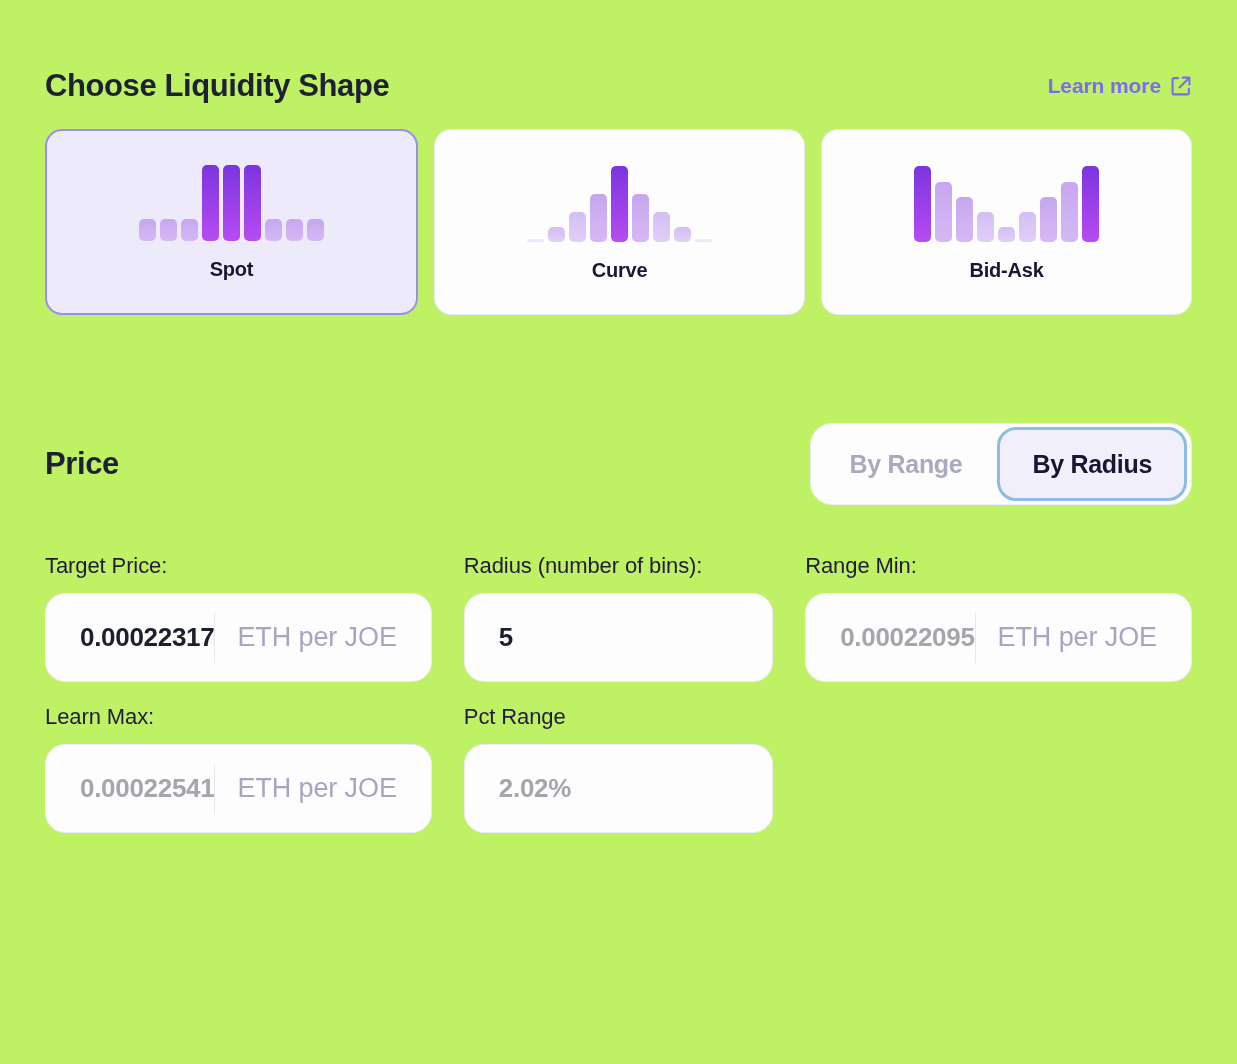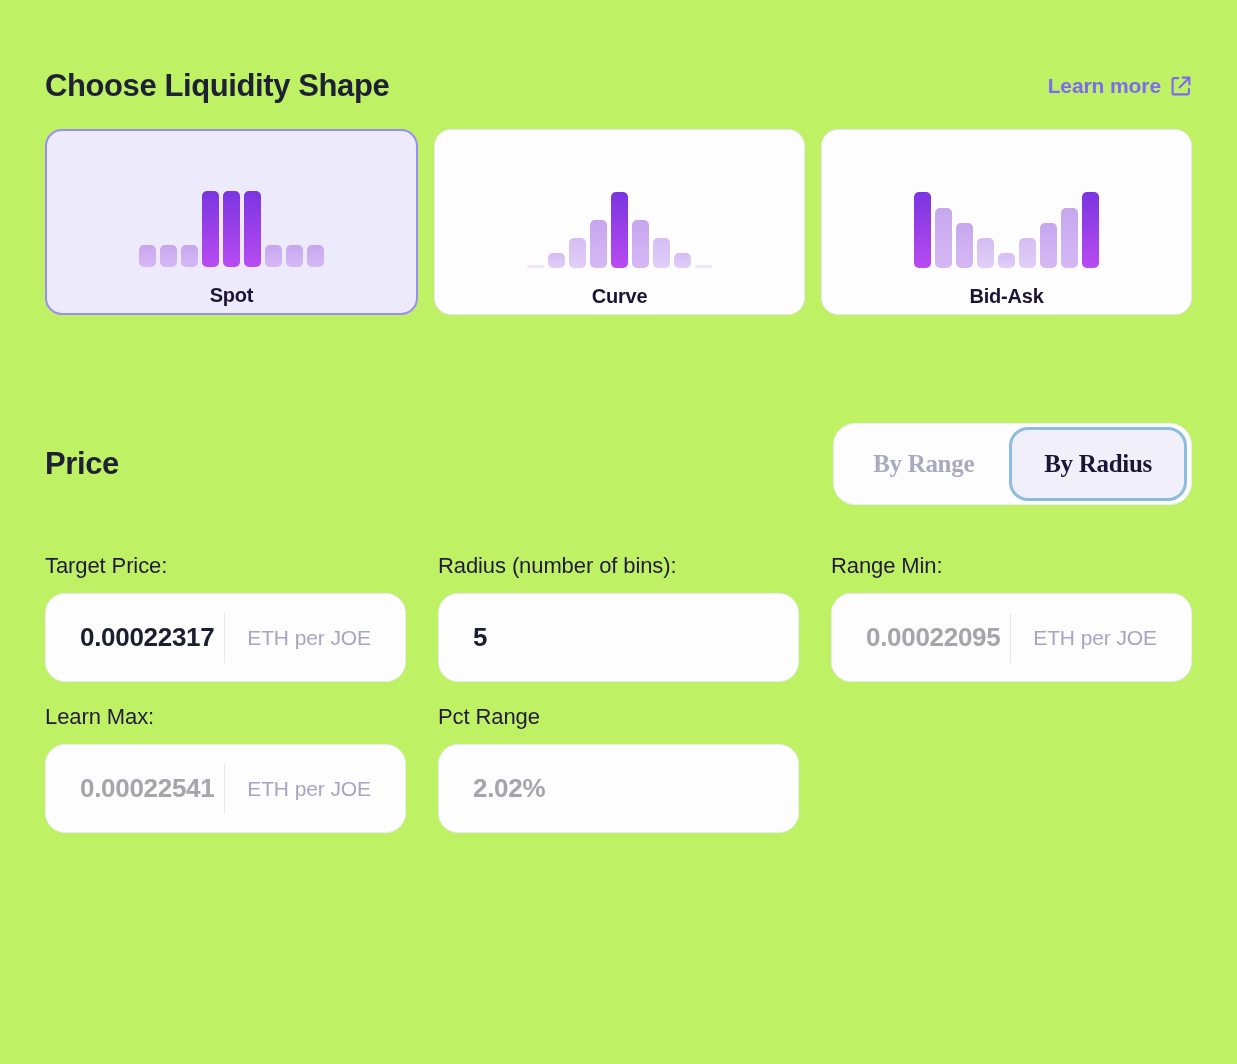--- a/index.html
+++ b/index.html
@@ -54,21 +54,21 @@
   .shape-card {
     flex: 1;
     height: 186px;
     border-radius: 17px;
     border: 1.5px solid #E7E5F6;
     background: #FDFDFE;
     display: flex;
     flex-direction: column;
     align-items: center;
     justify-content: flex-end;
-    padding-bottom: 6px;
+    padding-bottom: 32px;
     cursor: pointer;
     position: relative;
     text-align: right;
   }
   .shape-card.selected {
     background: #EDEAFB;
     border: 2px solid #9C8DF2;
   }
   .shape-label {
     font-size: 20px;
@@ -131,21 +131,20 @@
     height: 74px;
     display: flex;
     align-items: center;
     justify-content: center;
     border-radius: 19px;
     cursor: pointer;
     color: #A9AABF;
     letter-spacing: -0.3px;
     background: transparent;
     border: 3px solid transparent;
-    font-family: Liberation Serif, serif;
   }
   .toggle-btn.active {
     color: #1B1434;
     background: #F1F0FA;
     border: 3px solid #8CBCE0;
   }
 
   
   .form-grid {
     display: grid;
@@ -184,21 +183,21 @@
   }
   .unit-wrap {
     display: flex;
     align-items: center;
     height: 50px;
     padding-left: 22px;
     padding-right: 34px;
     border-left: 1.5px solid #E8E6F3;
   }
   .unit-text {
-    font-size: 21px;
+    font-size: 27px;
     color: #A7A6C2;
     white-space: nowrap;
     letter-spacing: -0.1px;
   }
 </style>
 </head>
 <body>
 
 <div class="page">
 

